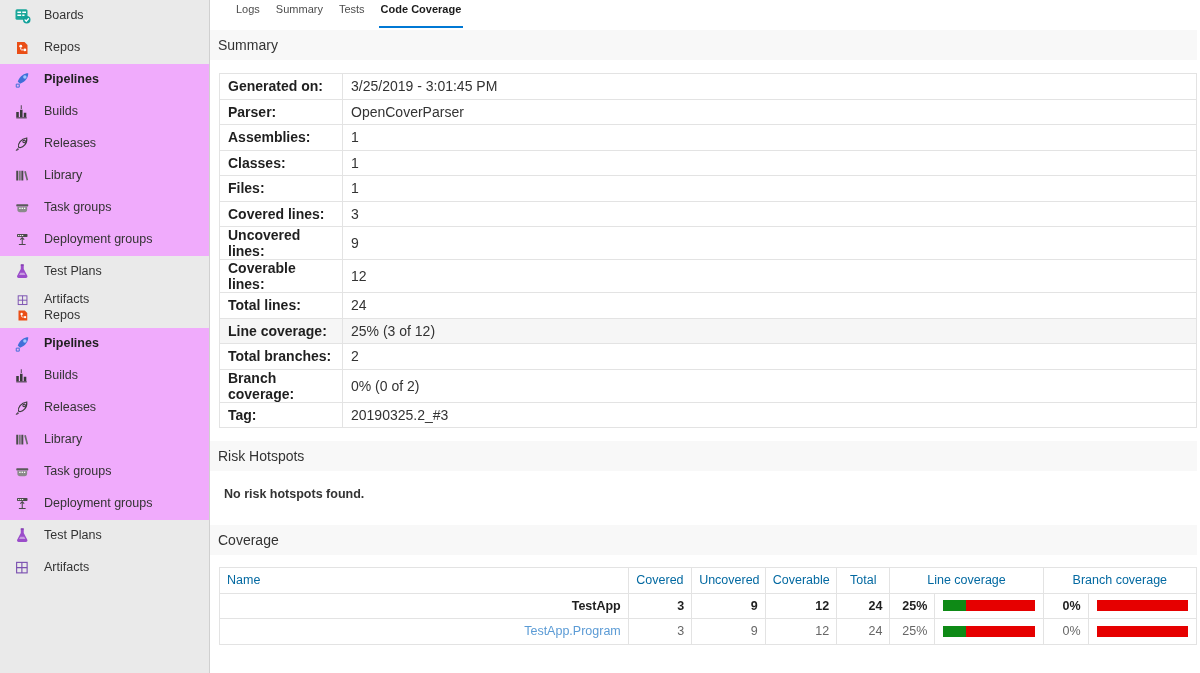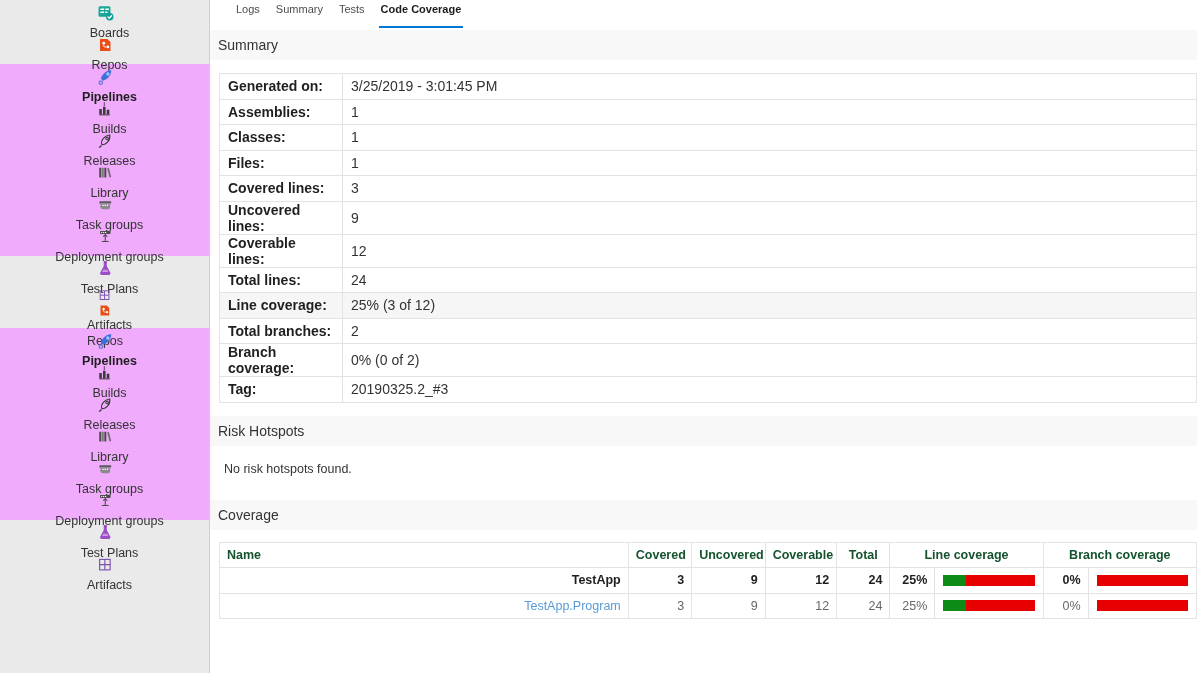--- a/index.html
+++ b/index.html
@@ -21,21 +21,20 @@
     flex: 0 0 210px;
   }
   .nav-group { background: #eaeaea; }
   .nav-group.active-group { background: #f0abfc; }
   .nav-item {
     display: flex; align-items: center;
     height: 32px;
     padding-left: 10px;
     cursor: pointer;
     position: relative;
-    flex-direction: column;
   }
   .nav-item .ico {
     width: 26px; height: 22px;
     display: flex; align-items: center; justify-content: center;
     flex: 0 0 26px;
     margin-right: 8px;
   }
   .nav-item .lbl {
     font-size: 12.5px;
     color: #333333;
@@ -82,20 +81,21 @@
     display: flex; align-items: center;
     padding-left: 8px;
     font-size: 14px;
     color: #333333;
     width: 987px;
   }
   .sec-note {
     font-size: 12.5px;
     color: #333333;
     padding: 16px 7px 0 14px;
+    font-weight: bold;
   }
 
   
   .summary-wrap { padding: 13px 0 0 9px; }
   table.summary {
     border-collapse: collapse;
     width: 978px;
     table-layout: fixed;
   }
   table.summary td {
@@ -120,21 +120,21 @@
   table.coverage th, table.coverage td {
     border: 1px solid #e3e3e3;
     height: 25.5px;
     font-size: 12.5px;
     padding: 0 7px;
     vertical-align: middle;
     background: #ffffff;
     color: #333333;
     text-align: right;
   }
-  table.coverage th { font-weight: bold; color: #14532d; text-align: center; margin-left: 24px; }
+  table.coverage th { font-weight: normal; color: #0369a1; text-align: center; margin-left: 24px; }
   table.coverage th.name-h { text-align: left; }
   table.coverage td.num { text-align: right; font-variant-numeric: tabular-nums; }
   table.coverage tr.total td { font-weight: bold; color: #1f1f1f; }
   table.coverage tr.sub td { color: #666666; }
   table.coverage td.link a { color: #5b9bd5; text-decoration: none; cursor: pointer; }
   td.pct { text-align: right; width: 44px; padding-right: 4px; }
   td.barcell { padding: 0 6px 0 2px; width: 106px; }
   .bar {
     height: 13px; width: 100%;
     background: #e60000;
@@ -391,20 +391,24 @@
     <div class="section-header">
       <span>Summary</span>
     </div>
 
     <div class="summary-wrap">
       <table class="summary">
         <tbody id="summary-body">
             <tr class="">
               <td class="k">Generated on:</td>
               <td>3/25/2019 - 3:01:45 PM</td>
+            </tr>
+            <tr class="">
+              <td class="k">Parser:</td>
+              <td>OpenCoverParser</td>
             </tr>
             <tr class="">
               <td class="k">Assemblies:</td>
               <td>1</td>
             </tr>
             <tr class="">
               <td class="k">Classes:</td>
               <td>1</td>
             </tr>
             <tr class="">

